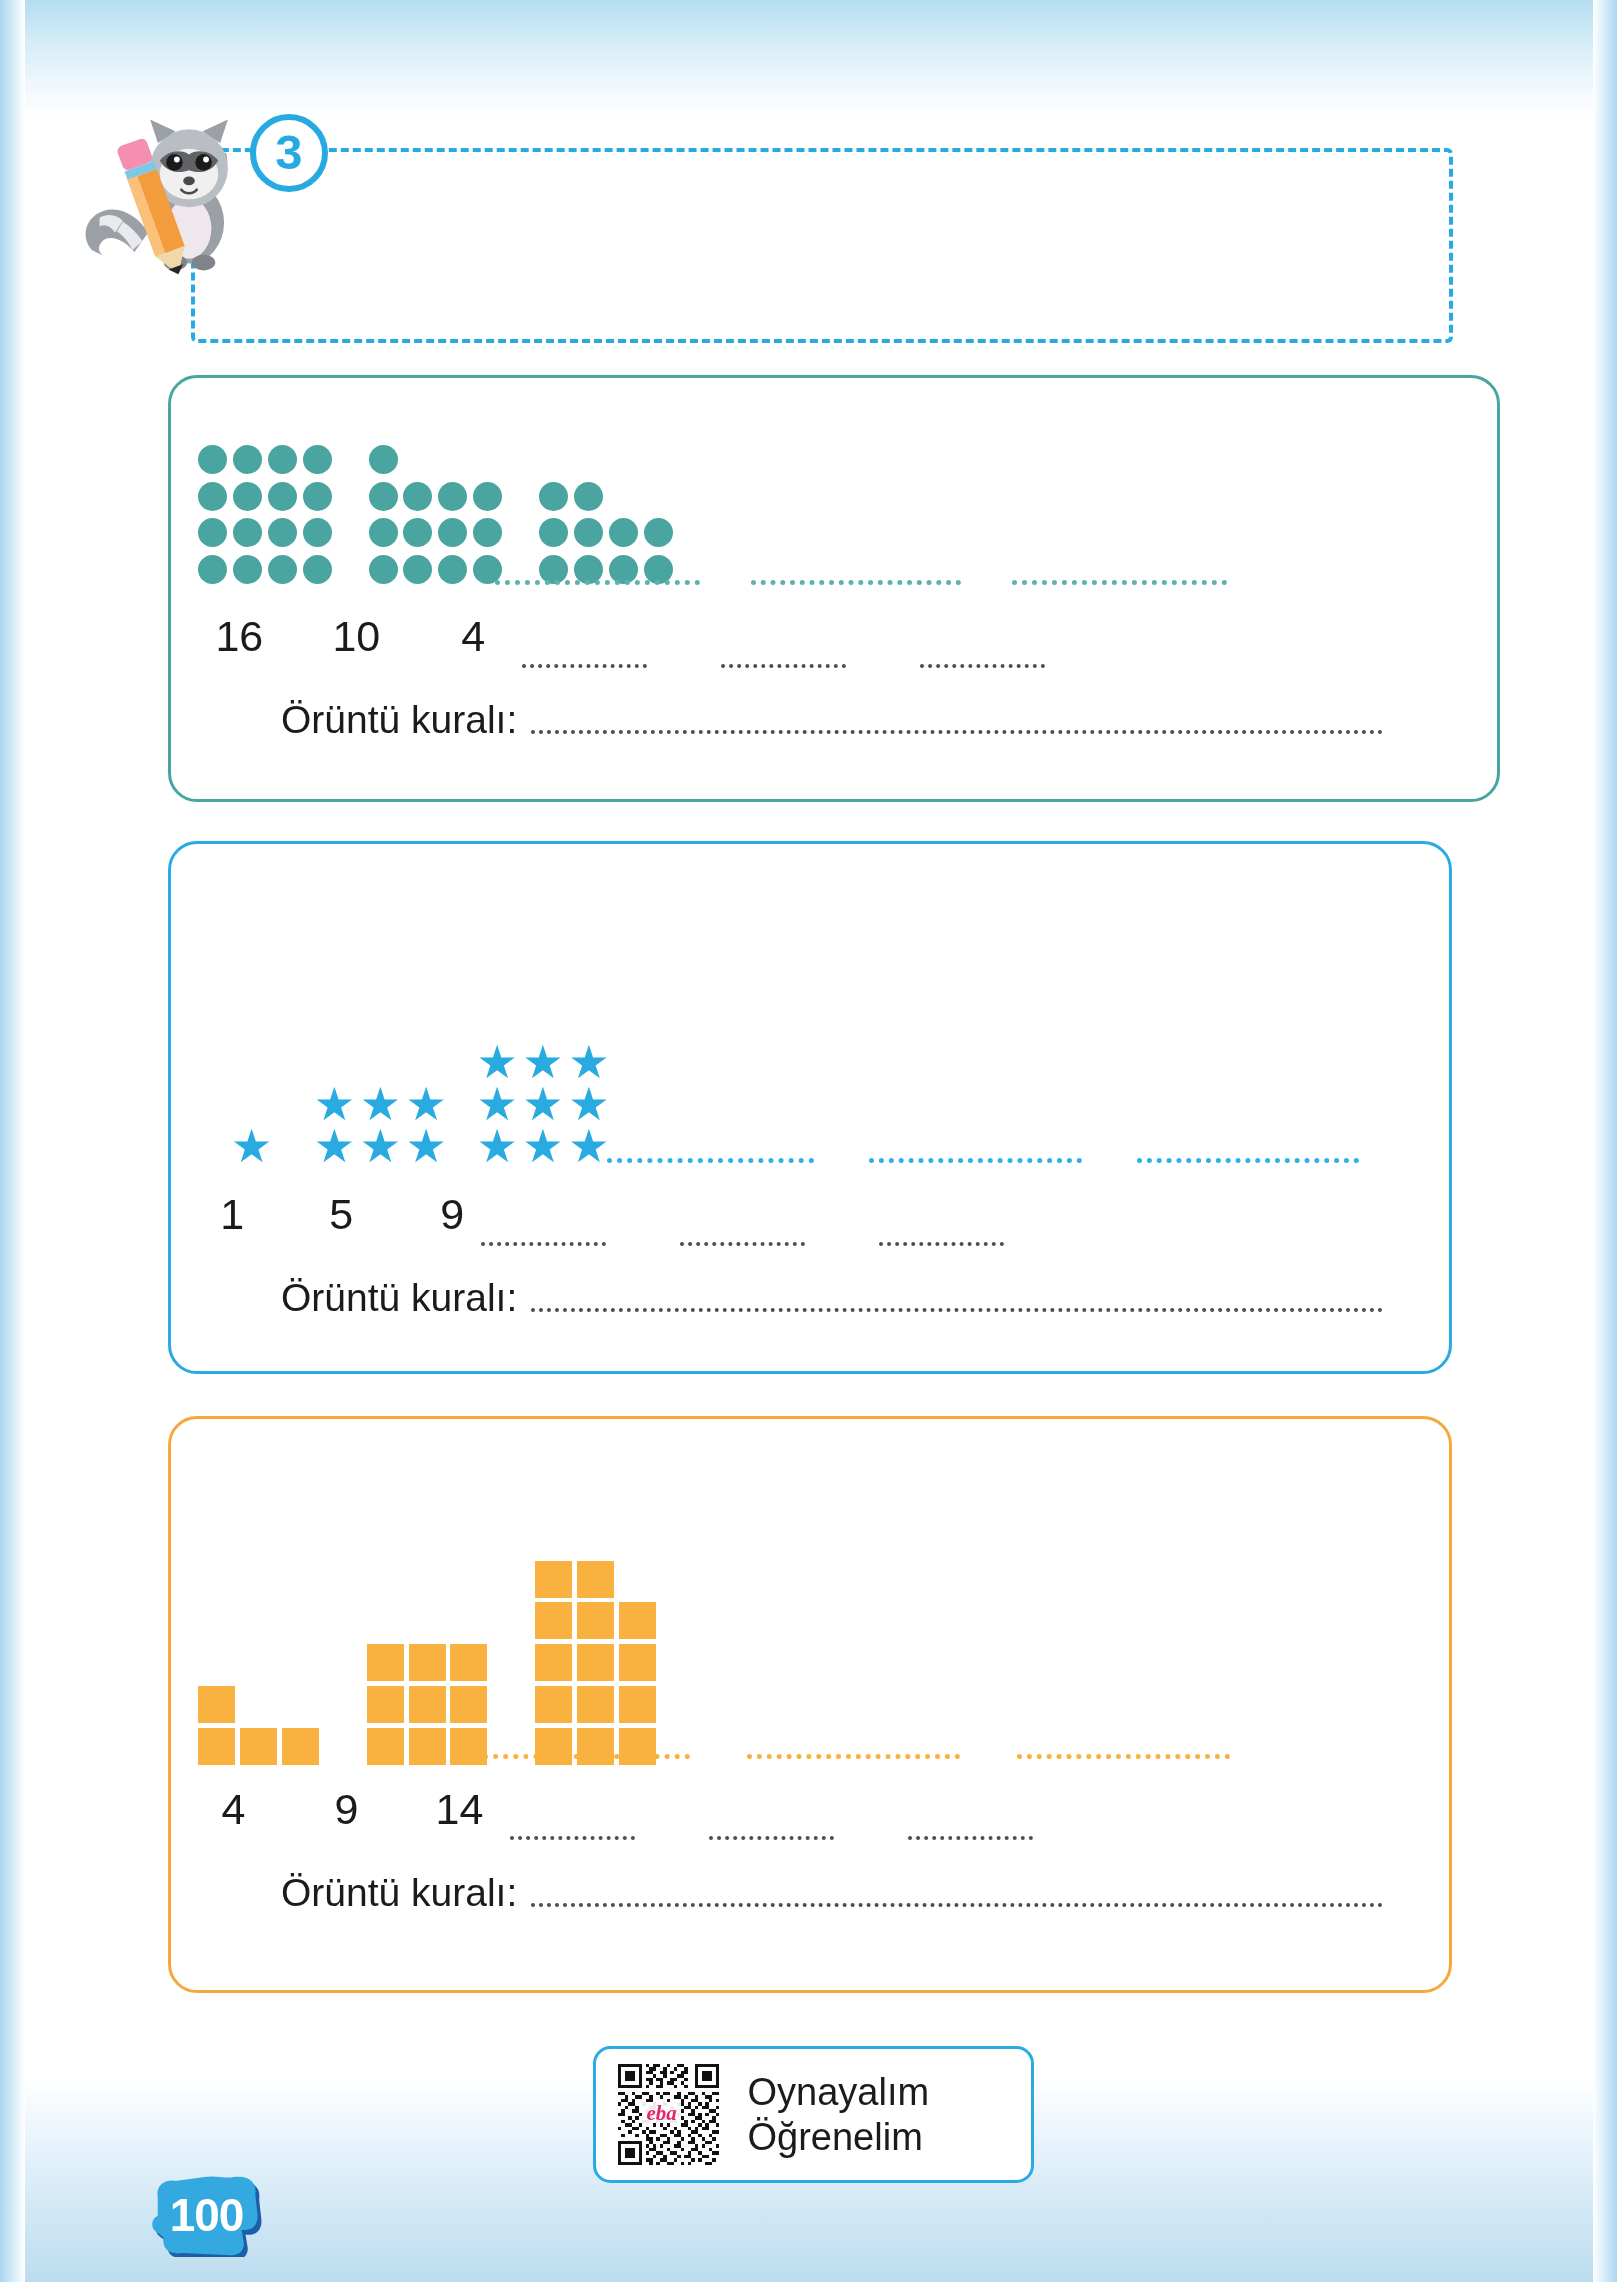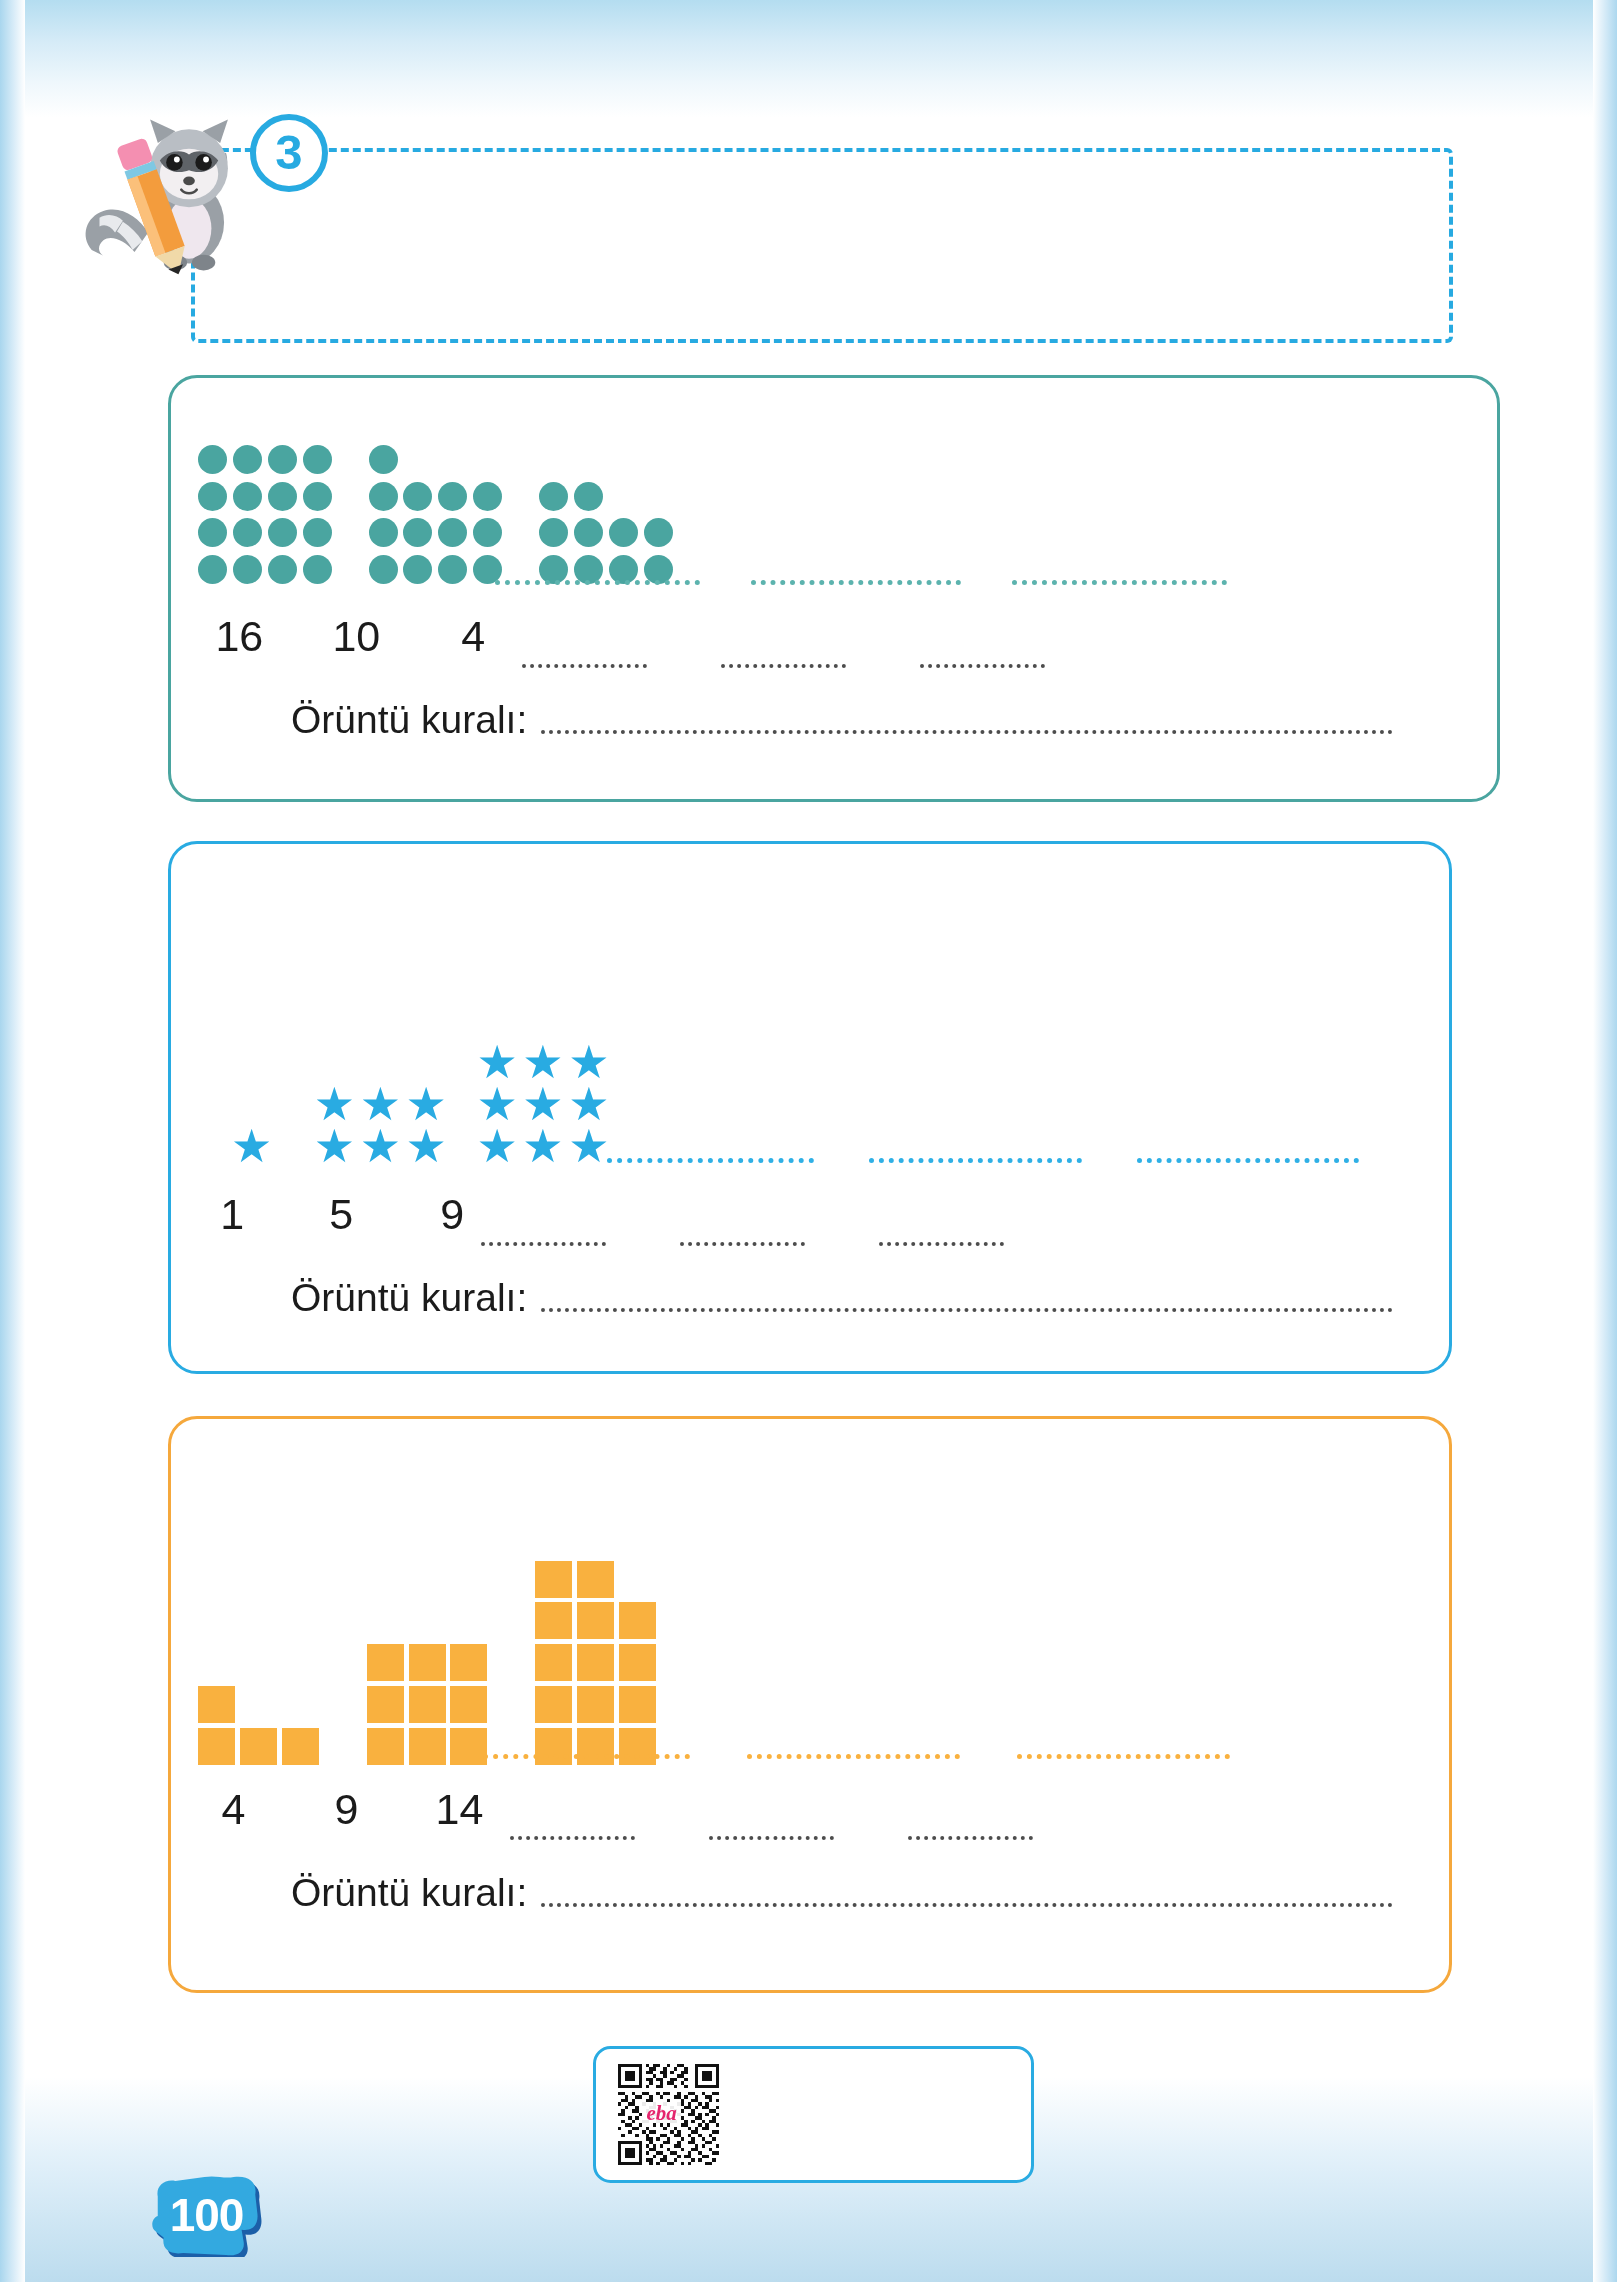--- a/index.html
+++ b/index.html
@@ -164,21 +164,20 @@
     font-size: 43px;
     font-weight: 300;
     font-family: "Liberation Sans", sans-serif;
   }
   .num-cell { text-align: center; }
 
   .rule-row {
     position: absolute;
     display: flex;
     align-items: flex-end;
-    margin-left: 10px;
   }
   .rule-label {
     font-size: 39px;
     font-weight: 300;
     color: #1b1b1b;
     white-space: nowrap;
     font-family: "Liberation Sans", sans-serif;
   }
   .rule-line {
     flex: 1;
@@ -732,20 +731,22 @@
             <rect x="18" y="28" width="1" height="1"></rect>
             <rect x="20" y="28" width="1" height="1"></rect>
             <rect x="25" y="28" width="2" height="1"></rect>
         </g>
         <g>
           <rect x="7" y="11" width="11" height="6" fill="#ffffff" opacity="0.92"></rect>
           <text x="12.5" y="16" font-family="'Liberation Serif', serif" font-size="6" font-style="italic" font-weight="bold" fill="#e5256e" text-anchor="middle">eba</text>
         </g>
       </svg>
     </div>
+    <div class="qr-label">Oynayalım
+Öğrenelim</div>
   </div>
 
   <div class="page-badge">
     <svg viewBox="0 0 120 86" width="117" height="84">
       <path d="M10 24 C8 14 16 6 28 8 L58 4 C70 2 78 6 88 4 C104 2 112 10 110 22 L112 40 C114 52 108 60 96 58 L98 70 C100 80 92 86 80 84 L36 82 C22 84 14 78 16 66 L8 60 C2 56 4 46 10 44 Z" fill="#1c5fa8" transform="translate(4,5)"></path>
       <path d="M10 24 C8 14 16 6 28 8 L58 4 C70 2 78 6 88 4 C104 2 112 10 110 22 L112 40 C114 52 108 60 96 58 L98 70 C100 80 92 86 80 84 L36 82 C22 84 14 78 16 66 L8 60 C2 56 4 46 10 44 Z" fill="#33a9e0"></path>
     </svg>
     <div class="page-num">100</div>
   </div>
 

